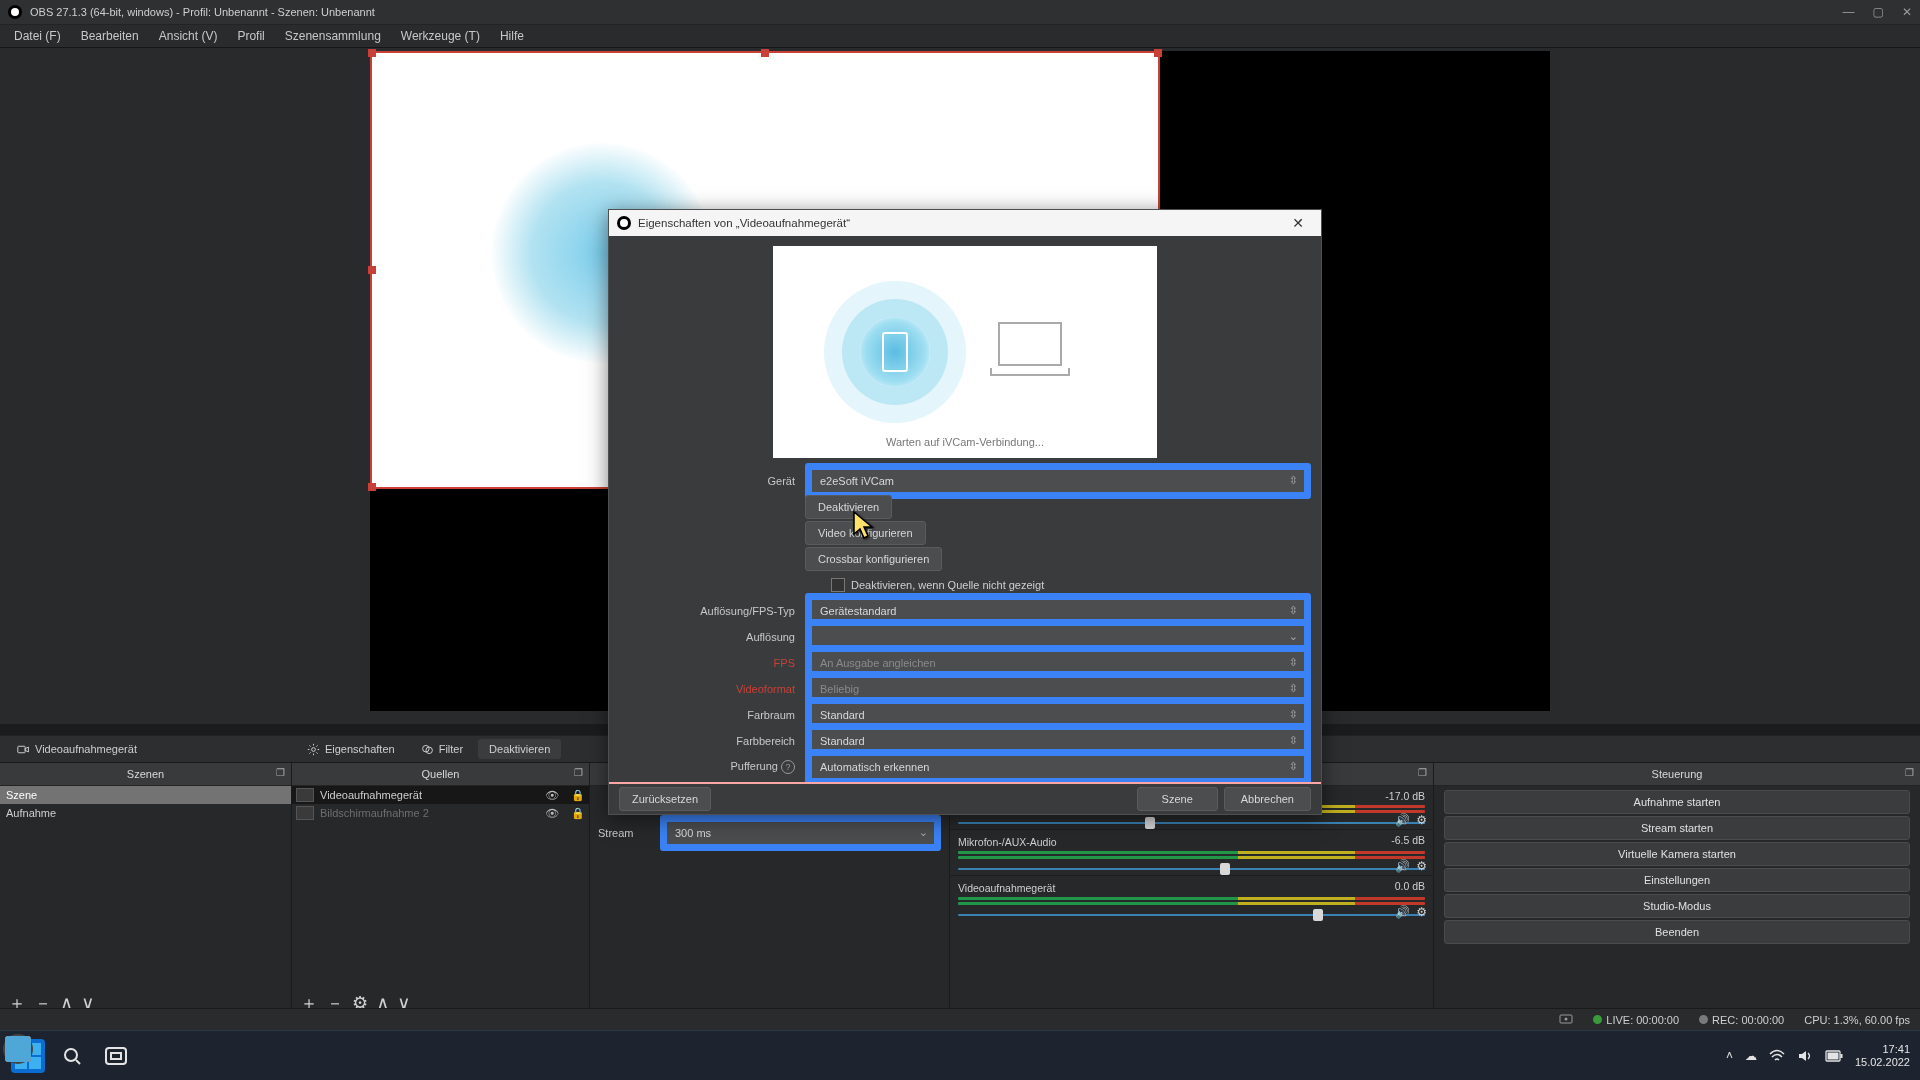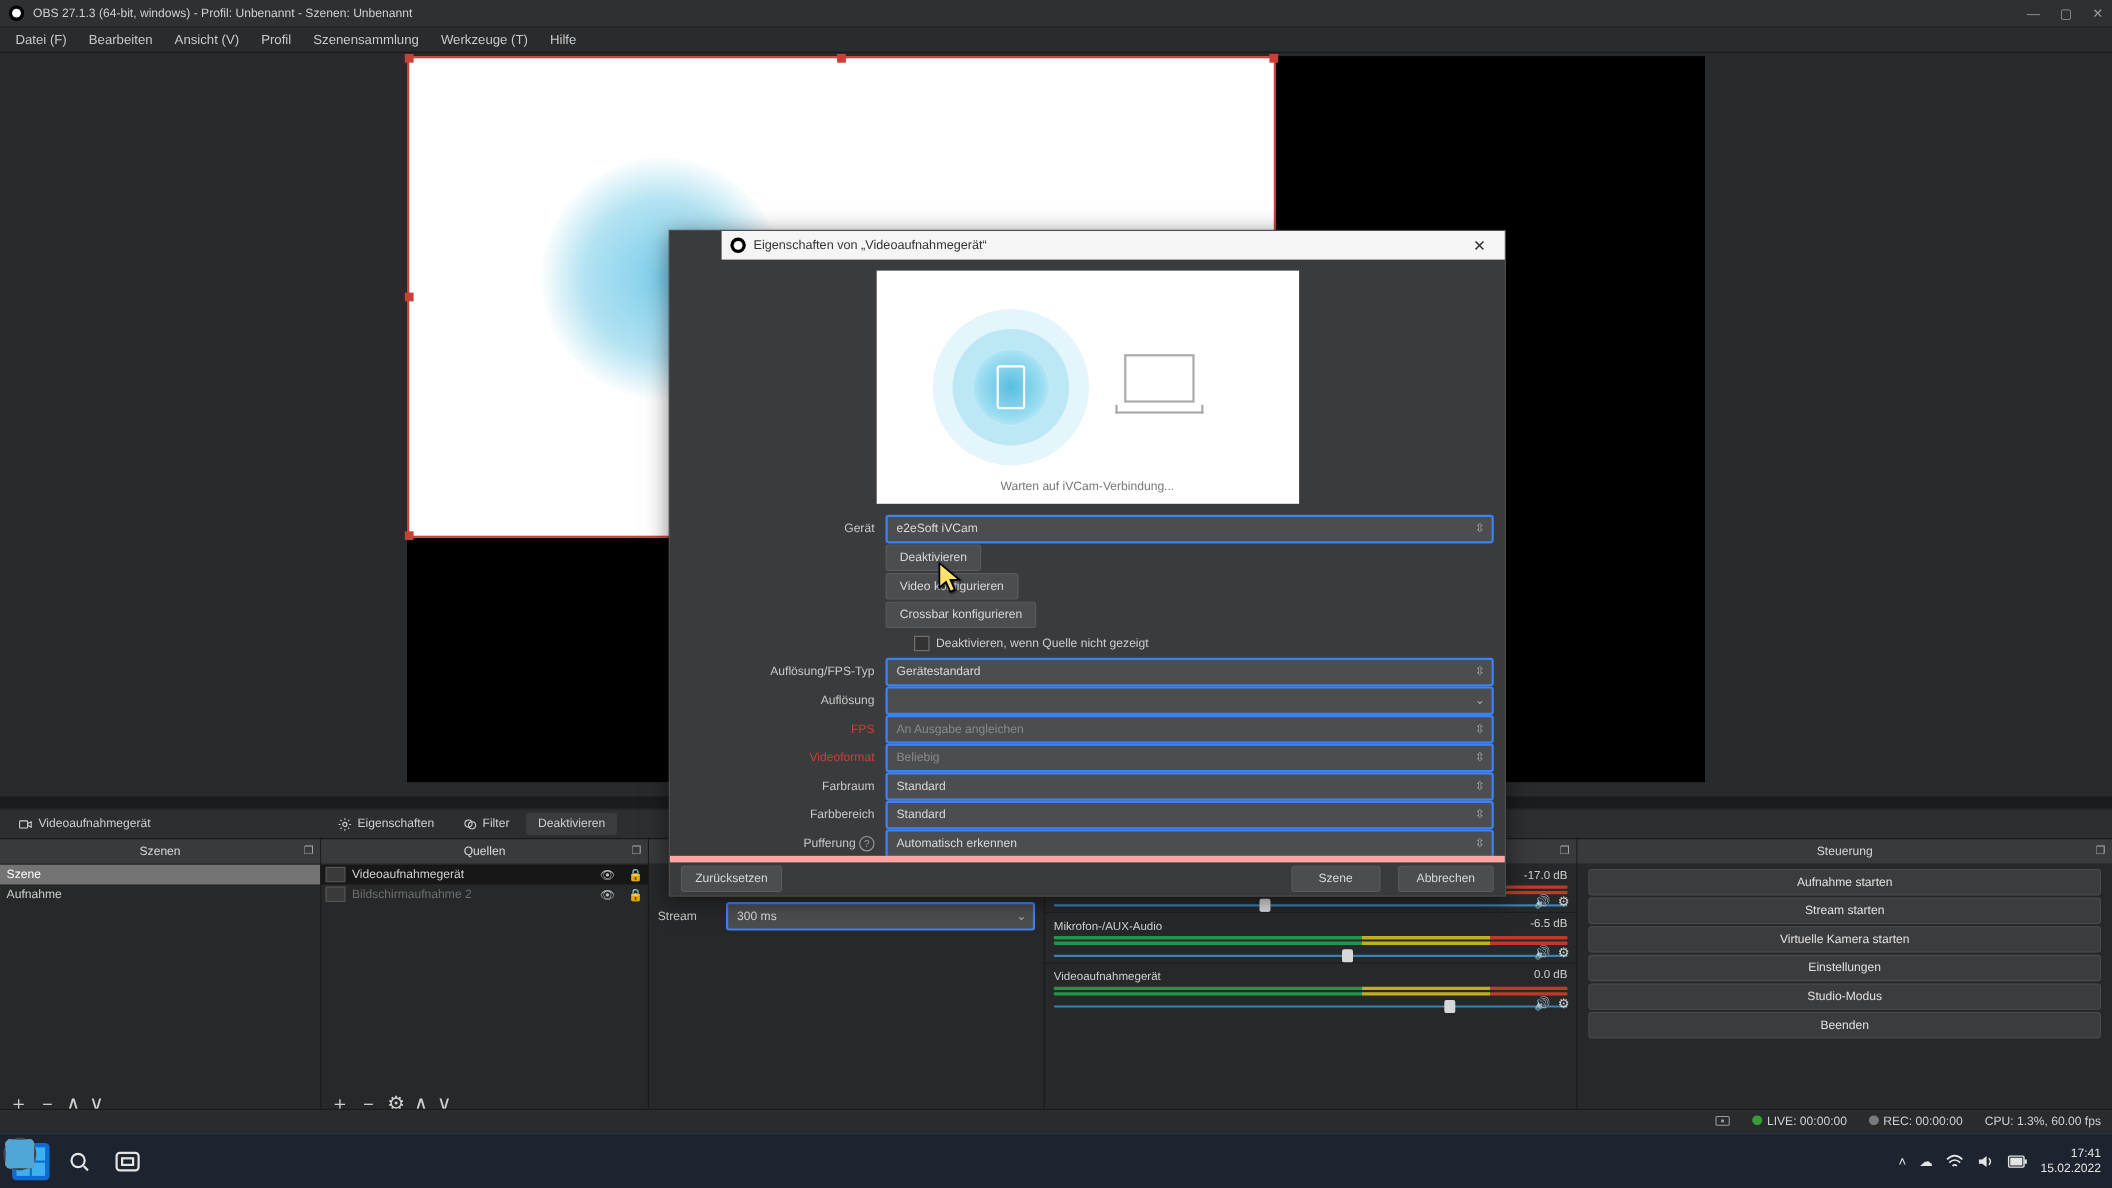--- a/index.html
+++ b/index.html
@@ -70,46 +70,46 @@
   .slider .track{position:absolute;top:5px;left:0;right:0;height:2px;background:#3a81b4;border-radius:1px;}
   .slider .knob{position:absolute;top:0;width:10px;height:12px;background:#d8d8d8;border-radius:2px;}
   .mixer-icons{position:absolute;right:6px;bottom:2px;display:flex;gap:6px;}
   .mixer-ch + .mixer-ch{border-top:1px solid #1e1e1e;padding-top:6px;}
   
   .ctrl-btn{height:22px;margin:2px 10px;background:#3b3c3e;border:1px solid #4a4b4d;border-radius:3px;display:flex;align-items:center;justify-content:center;font-size:11px;color:#e0e0e0;}
   
   .statusbar{position:absolute;left:0;right:0;bottom:49px;height:22px;background:#2a2b2d;border-top:1px solid #1a1a1a;display:flex;align-items:center;justify-content:flex-end;padding:0 10px;gap:20px;font-size:11px;color:#cfcfcf;}
   .dot{width:9px;height:9px;border-radius:50%;display:inline-block;margin-right:4px;}
   
-  .dialog{position:absolute;left:608px;top:209px;width:712px;height:604px;background:#3a3b3d;border:1px solid #4e4f51;box-shadow:0 4px 20px rgba(0,0,0,.5);padding-left:47px;}
+  .dialog{position:absolute;left:608px;top:209px;width:712px;height:604px;background:#3a3b3d;border:1px solid #4e4f51;box-shadow:0 4px 20px rgba(0,0,0,.5);}
   .dlg-title{height:26px;background:#f5f5f5;color:#333;display:flex;align-items:center;padding:0 8px;font-size:11.5px;}
   .dlg-title .dico{width:14px;height:14px;border-radius:50%;background:#000;margin-right:7px;position:relative;}
   .dlg-title .dico::after{content:"";position:absolute;inset:3px;border-radius:50%;background:#fff;}
   .dlg-title .close{margin-left:auto;width:30px;height:26px;display:flex;align-items:center;justify-content:center;font-size:14px;color:#333;}
   .dlg-body{position:absolute;top:26px;left:0;right:0;bottom:30px;padding:10px;box-sizing:border-box;}
   .dlg-preview{height:212px;background:#fff;margin:0 auto;width:384px;position:relative;display:flex;flex-direction:column;align-items:center;justify-content:center;}
   .dlg-preview .wait{position:absolute;bottom:10px;font-size:11px;color:#777;}
   .pv-icons{display:flex;gap:60px;align-items:center;}
   .pv-phone{width:70px;height:70px;border-radius:50%;background:radial-gradient(circle,#5abde0 0%,#9edef2 60%,#cfeef8 80%);display:flex;align-items:center;justify-content:center;box-shadow:0 0 0 18px #bce7f4,0 0 0 36px #e4f5fb;}
   .pv-phone .ph{width:22px;height:36px;border:2px solid #fff;border-radius:3px;}
   .pv-laptop{width:80px;height:60px;}
   .pv-laptop .screen{width:60px;height:40px;border:2px solid #aaa;margin:0 auto;}
   .pv-laptop .base{width:76px;height:6px;border:2px solid #aaa;border-top:none;margin:2px auto 0;}
   .form{margin-top:10px;}
   .row{display:flex;align-items:center;height:26px;}
   .row .lbl{width:176px;text-align:right;padding-right:10px;font-size:11px;color:#c8c8c8;}
   .row .lbl.red{color:var(--red);}
   .row .ctrl{flex:1;position:relative;}
-  .select{height:22px;background:#4c4d4f;border:2px solid #3b82f6;border-radius:3px;padding:0 20px 0 8px;font-size:11px;color:#d8d8d8;position:relative;display:flex;align-items:center;}
+  .select{height:22px;background:#4c4d4f;border:7px solid #3b82f6;border-radius:3px;padding:0 20px 0 8px;font-size:11px;color:#d8d8d8;position:relative;display:flex;align-items:center;}
   .select.dis{color:#8a8a8a;}
   .select .arr{position:absolute;right:6px;top:4px;font-size:11px;color:#aaa;}
   .btn{height:22px;background:#4c4d4f;border:1px solid #5a5b5d;border-radius:3px;padding:0 12px;font-size:11px;color:#d8d8d8;display:inline-flex;align-items:center;}
   .chk{display:flex;align-items:center;gap:6px;font-size:11px;color:#cfcfcf;margin-left:26px;}
   .chk .box{width:12px;height:12px;border:1px solid #777;background:#333;}
-  .dlg-foot{position:absolute;left:0;right:0;bottom:0;height:30px;background:#3a3b3d;border-top:6px solid #fca5a5;display:flex;align-items:center;padding:0 10px;gap:16px;}
+  .dlg-foot{position:absolute;left:0;right:0;bottom:0;height:30px;background:#3a3b3d;border-top:2px solid #fca5a5;display:flex;align-items:center;padding:0 10px;gap:6px;}
   
   .cursor{position:absolute;left:852px;top:510px;z-index:900;pointer-events:none;}
   .cursor svg{filter:drop-shadow(1px 1px 1px rgba(0,0,0,.7));}
   
   .taskbar{position:absolute;left:0;right:0;bottom:0;height:49px;background:#1d2430;border-top:1px solid #2b3442;display:flex;align-items:center;padding:0 10px;color:#e4e4e4;font-size:12px;}
   .taskbar .tb-icons{display:flex;gap:8px;}
   .tb-btn{width:36px;height:36px;border-radius:4px;display:flex;align-items:center;justify-content:center;}
   .tb-btn.app{background:rgba(255,255,255,0);}
   .tb-btn .a{width:26px;height:26px;border-radius:4px;}
   .tray{margin-left:auto;display:flex;align-items:center;gap:12px;}

